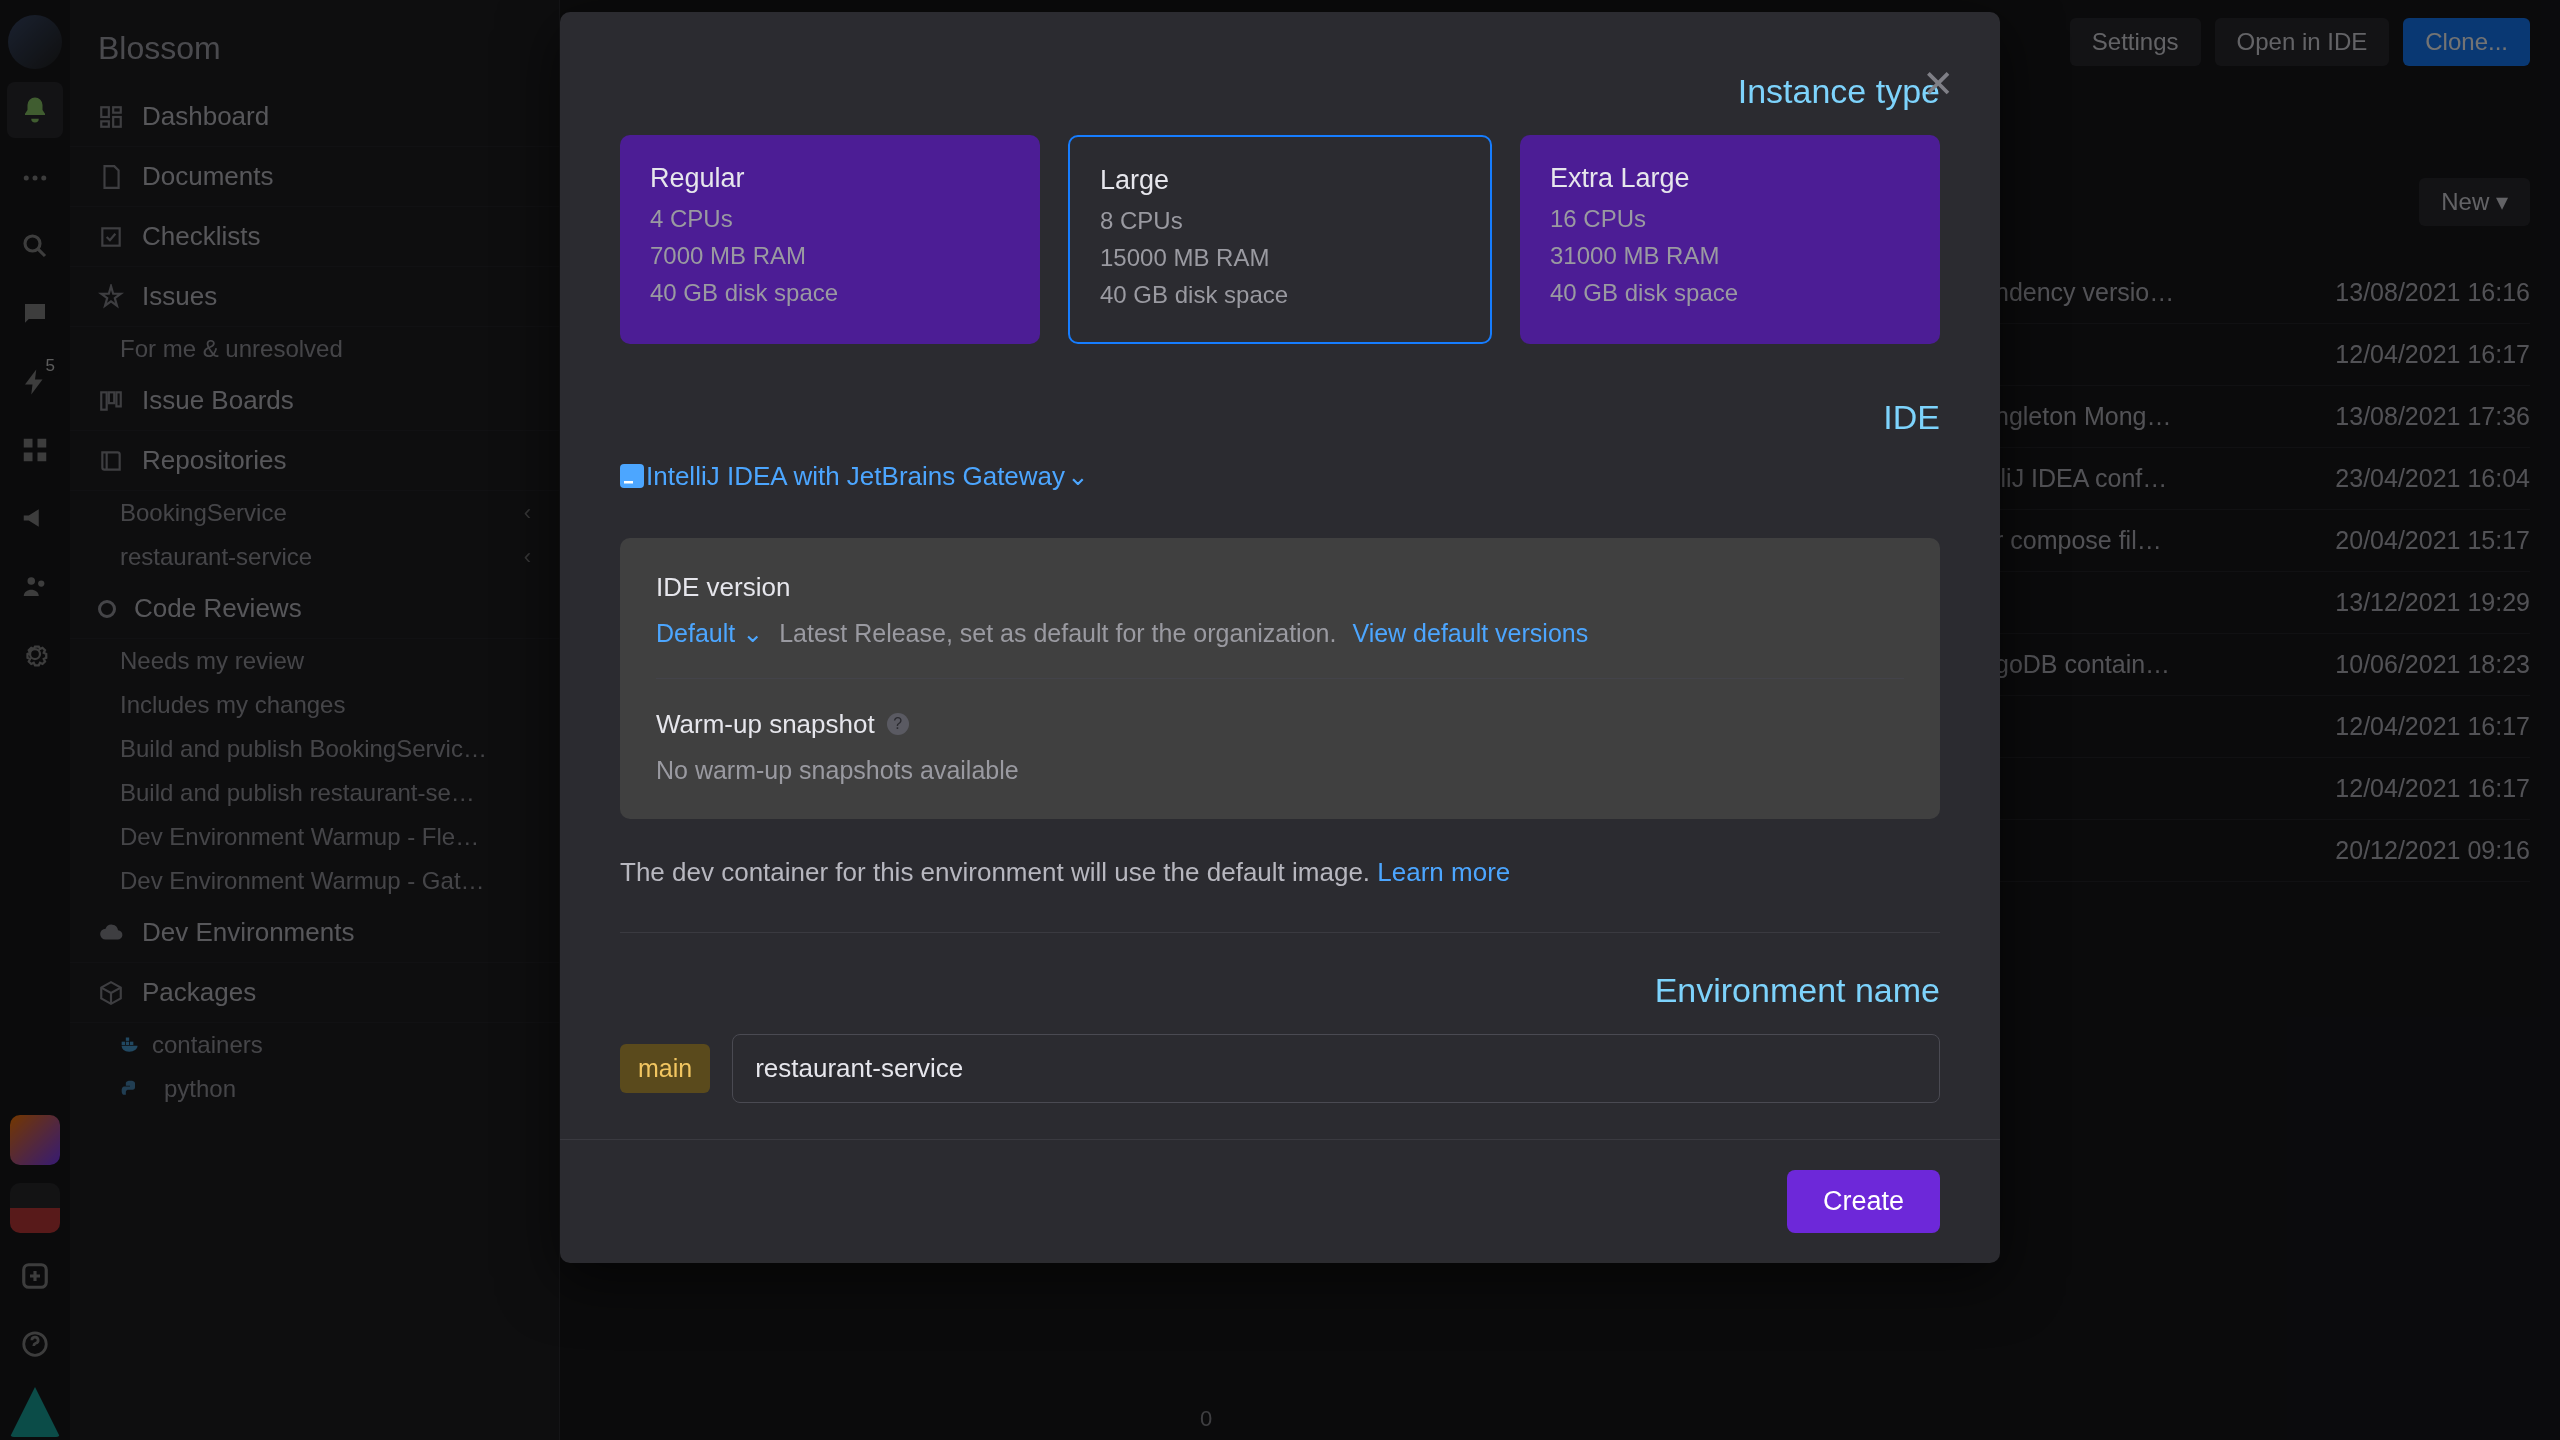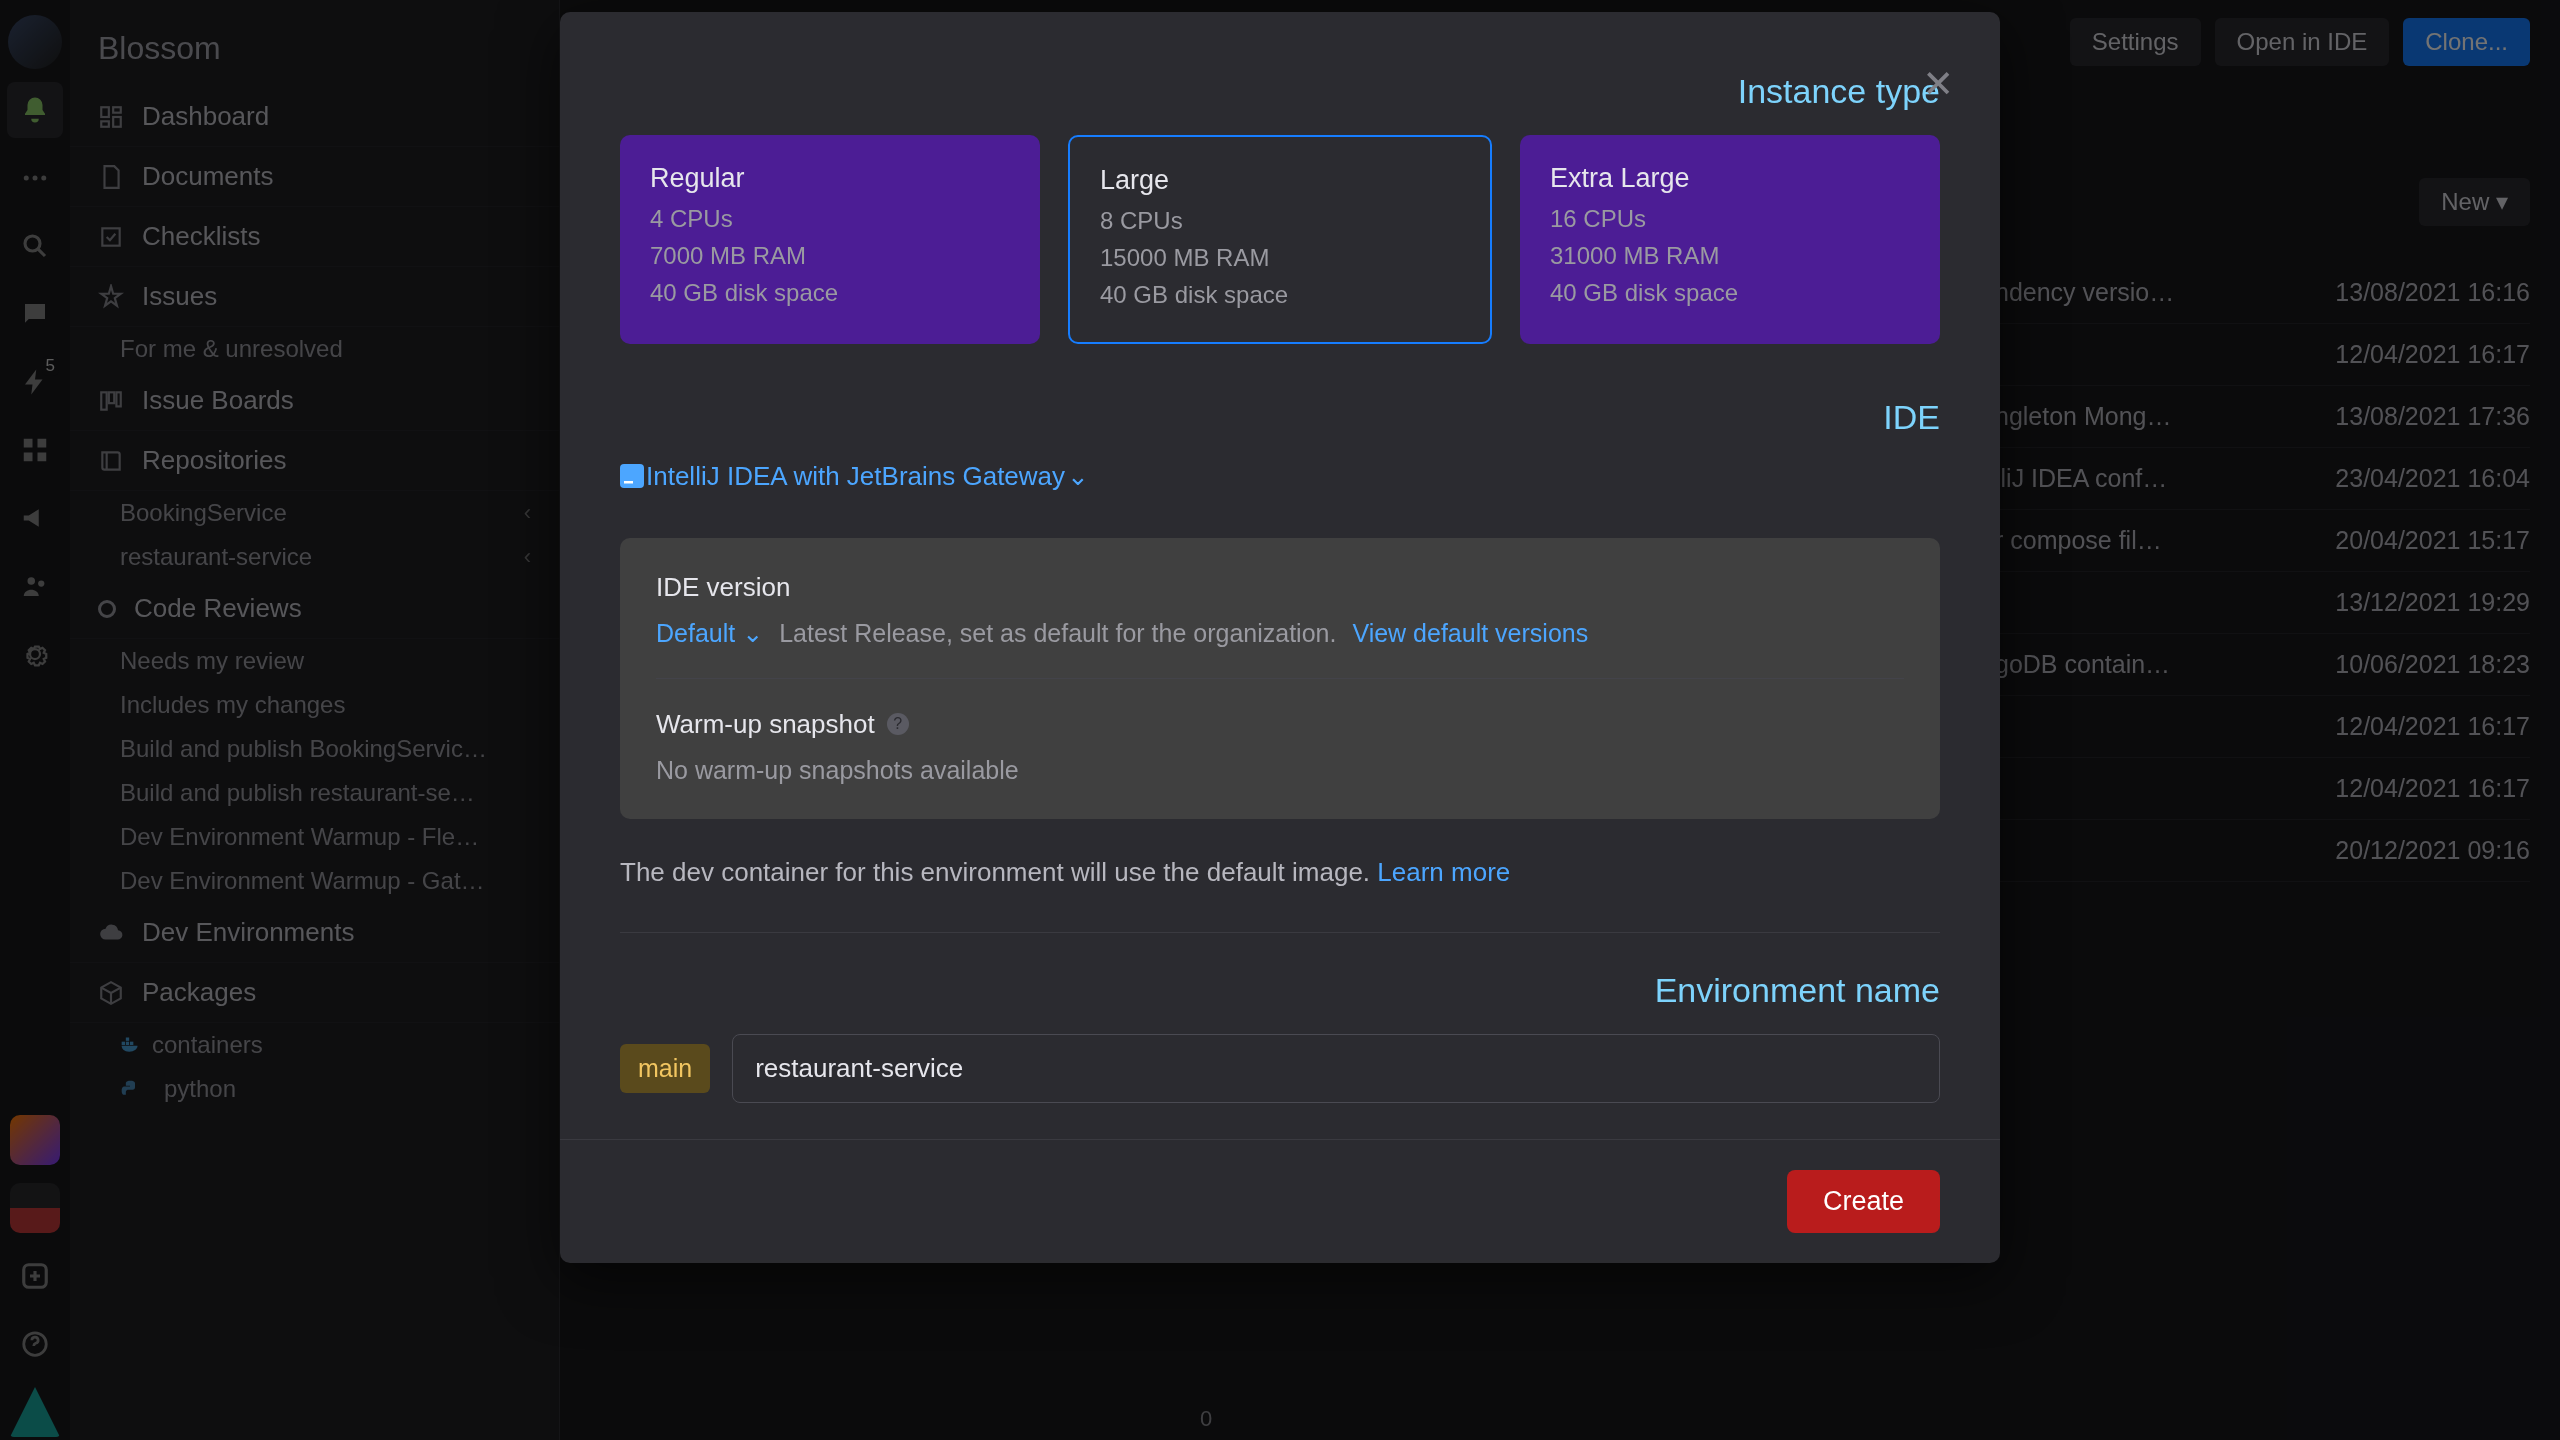--- a/index.html
+++ b/index.html
@@ -52,21 +52,21 @@
 .panel .p-title { color:#e6e6ec; font-size:26px; margin-bottom: 16px; display:flex; align-items:center; gap:12px; }
 .panel .p-row { display:flex; align-items:center; gap:16px; font-size:25px; color:#9a9aa1; flex-wrap:wrap; }
 .panel hr { border:none; border-top:1px solid #43434a; margin: 30px 0; }
 .link { color:#4ca6ff; }
 .dev-note { font-size: 26px; color:#b7b7bf; margin-bottom: 44px; }
 .divider { border-top:1px solid #3a3a40; margin-bottom: 38px; }
 .env-row { display:flex; gap:22px; align-items:center; margin-bottom: 30px; }
 .tag { background:#5a4a1c; color:#f2c661; padding:10px 18px; border-radius:6px; font-size:25px; }
 .text-input { flex:1; background:#2b2b30; border:1.5px solid #4a4a52; border-radius:8px; padding:18px 22px; font-size:26px; color:#e6e6ec; }
 .footer { border-top:1px solid #3a3a40; margin: 36px -60px -44px; padding: 30px 60px; display:flex; justify-content:flex-end; }
-.create-btn { background:#b91c1c; color:#fff; border:none; padding:16px 36px; border-radius:8px; font-size:27px; }
+.create-btn { background:#6d28d9; color:#fff; border:none; padding:16px 36px; border-radius:8px; font-size:27px; }
 .help-circ { width:22px; height:22px; border-radius:50%; background:#5a5a62; color:#2b2b30; font-size:16px; display:inline-flex; align-items:center; justify-content:center; }
 .linecount { position:absolute; bottom:8px; left:640px; color:#8a8a90; font-size:22px; }
 </style>
 </head>
 <body>
 
 <div class="app">
 
   <div class="icon-rail">
     <div class="rail-item">

